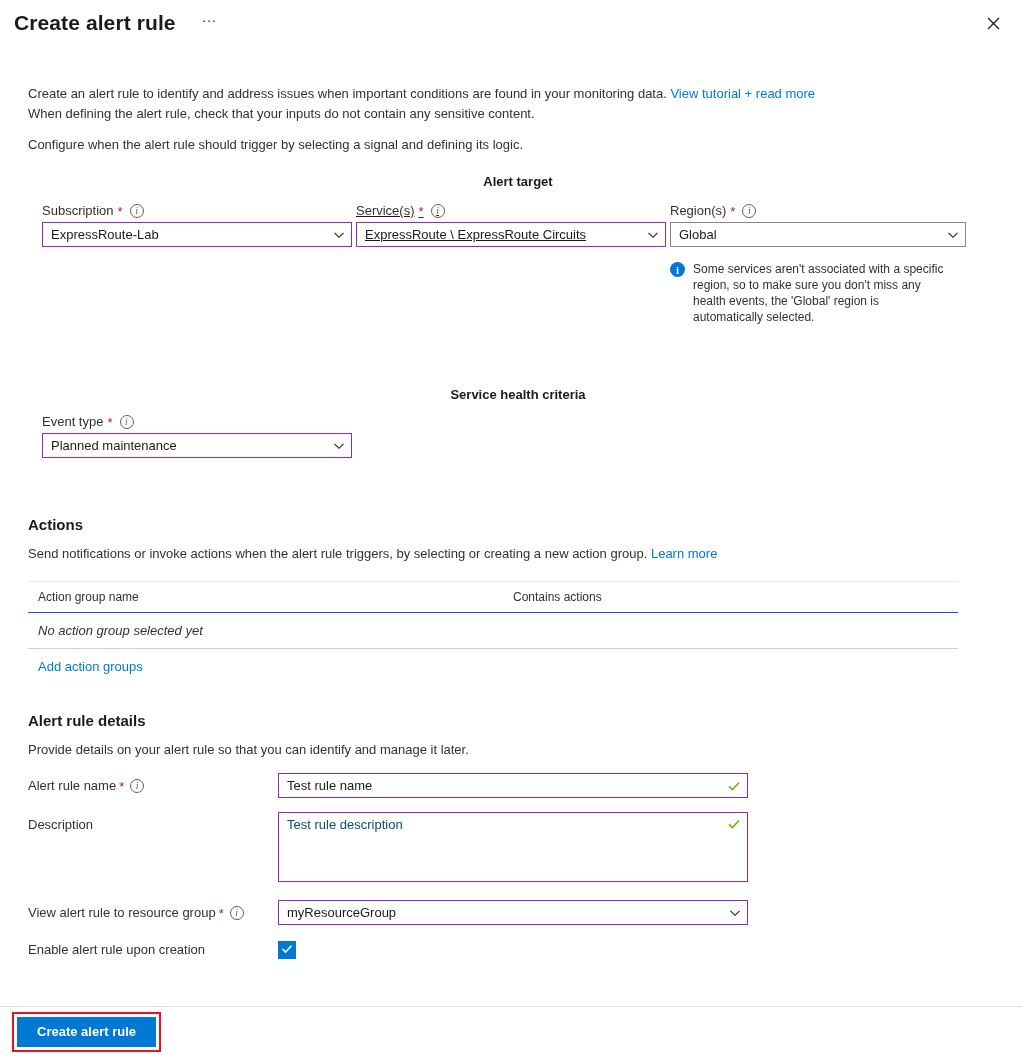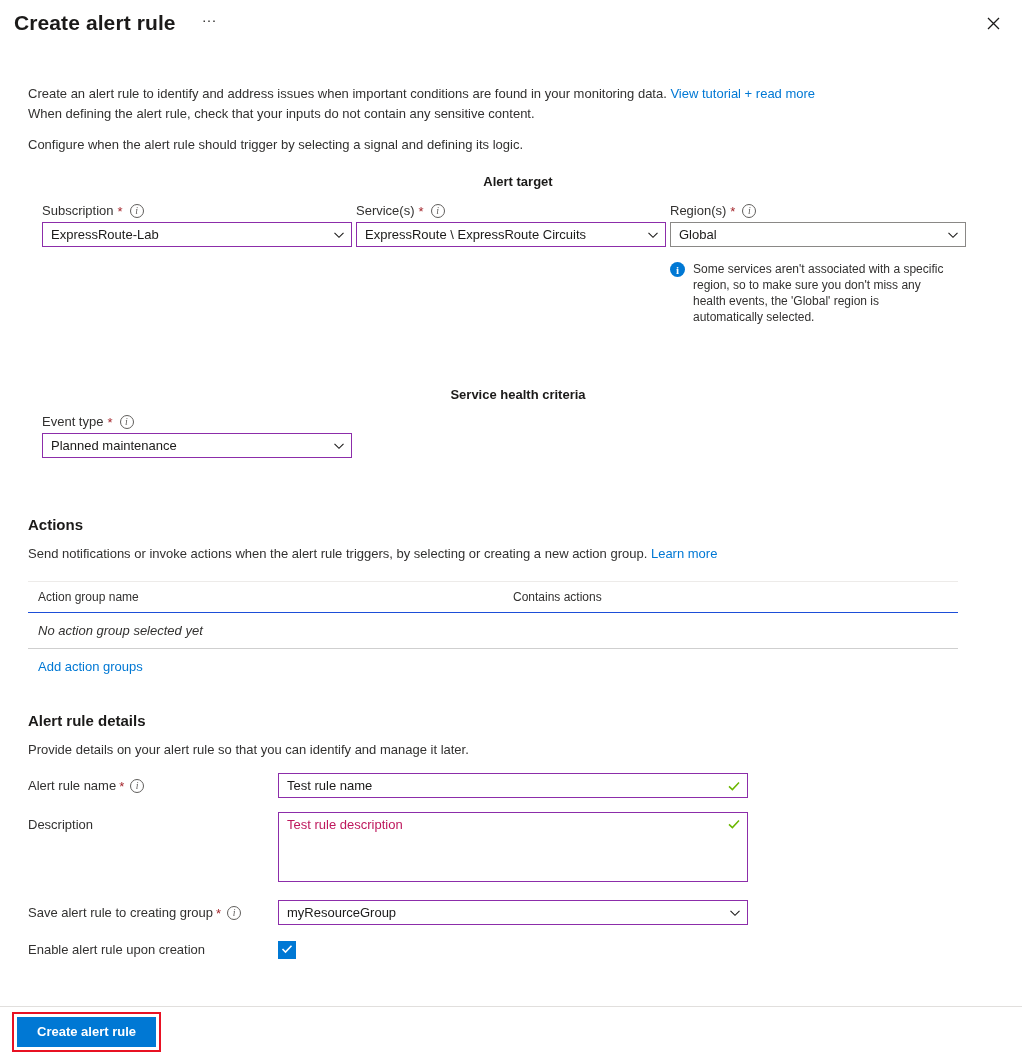--- a/index.html
+++ b/index.html
@@ -153,33 +153,33 @@
   .ok-check { flex: none; width: 14px; height: 14px; }
 
   .area {
     height: 70px;
     border: 1px solid #8c2daa;
     background: #ffffff;
     display: flex;
     align-items: flex-start;
     padding: 4px 6px 0 8px;
     font-size: 13px;
-    color: #be185d;
+    color: #0c4a6e;
     cursor: text;
     gap: 44px;
   }
   .area .val { flex: 1; }
 
   
   .target-row {
     display: flex;
     margin-top: 14px;
   }
   .col-sub { width: 310px; }
-  .col-svc { width: 310px; margin-left: 4px; }
+  .col-svc { width: 310px; margin-left: 4px; text-decoration: underline; }
   .col-reg { width: 296px; margin-left: 4px; }
 
   .info-note {
     display: flex;
     gap: 8px;
     margin-top: 14px;
     font-size: 12px;
     line-height: 16px;
     color: #323130;
     width: 280px;
@@ -433,21 +433,21 @@
           <svg width="14" height="14" viewBox="0 0 14 14">
               <path d="M2 7.4 L5.4 10.6 L12 3.6" stroke="#6bb700" stroke-width="1.5" fill="none"></path>
             </svg>
         </span>
       </div>
     </div>
   </div>
 
   <div class="det-row" style="margin-top:18px">
     <div class="det-label">
-      <span>Save alert rule to creating group</span>
+      <span>View alert rule to resource group</span>
       <span class="req-star">*</span>
       <span class="info-ico">i</span>
     </div>
     <div class="det-ctl">
       <div class="dd accent">
         <span class="val">myResourceGroup</span>
         <span class="chev">
           <svg width="12" height="12" viewBox="0 0 12 12">
               <path d="M1.5 3.8 L6 8.3 L10.5 3.8" stroke="#1b1a19" stroke-width="1.1" fill="none"></path>
             </svg>

